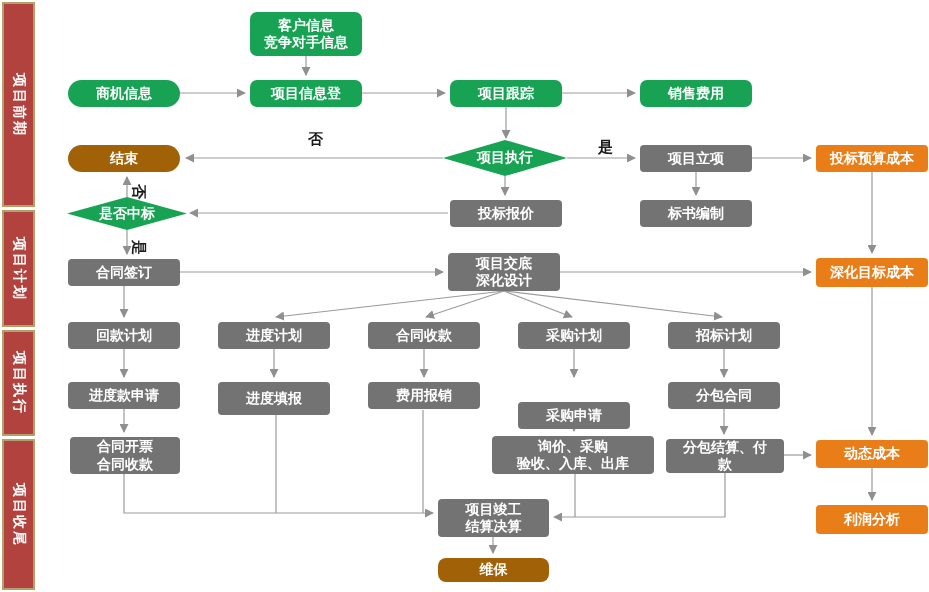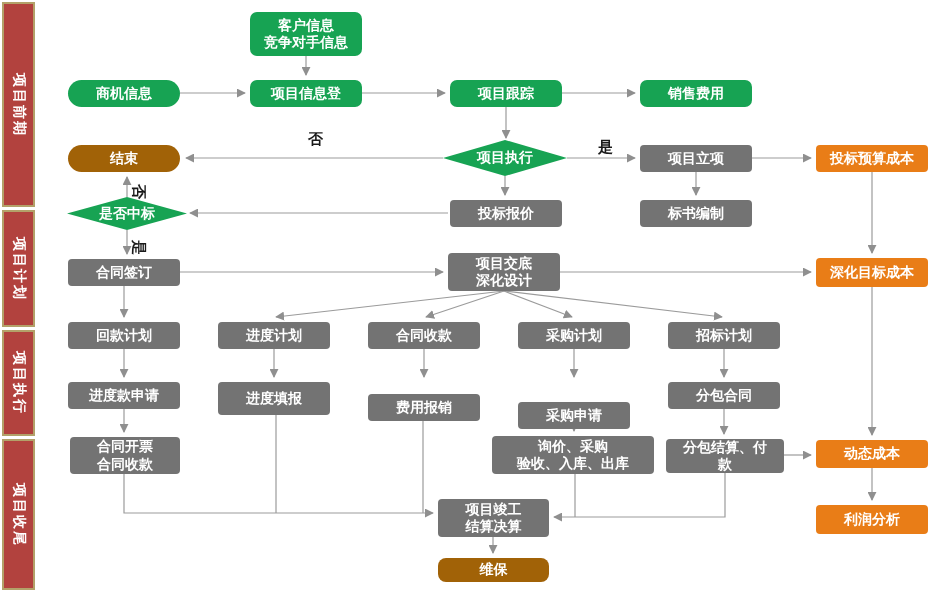--- a/index.html
+++ b/index.html
@@ -110,21 +110,21 @@
   <div class="node orange" style="left:816px;top:258px;width:112px;height:29px">深化目标成本</div>
 
   <div class="node blue" style="left:68px;top:322px;width:112px;height:27px">回款计划</div>
   <div class="node blue" style="left:218px;top:322px;width:112px;height:27px">进度计划</div>
   <div class="node blue" style="left:368px;top:322px;width:112px;height:27px">合同收款</div>
   <div class="node blue" style="left:518px;top:322px;width:112px;height:27px">采购计划</div>
   <div class="node blue" style="left:668px;top:322px;width:112px;height:27px">招标计划</div>
 
   <div class="node blue" style="left:68px;top:382px;width:112px;height:27px">进度款申请</div>
   <div class="node blue" style="left:218px;top:382px;width:112px;height:33px">进度填报</div>
-  <div class="node blue" style="left:368px;top:394px;width:112px;height:27px">费用报销</div>
+  <div class="node blue" style="left:368px;top:382px;width:112px;height:27px">费用报销</div>
   <div class="node blue" style="left:518px;top:402px;width:112px;height:27px">采购申请</div>
   <div class="node blue" style="left:668px;top:382px;width:112px;height:27px">分包合同</div>
 
   <div class="node blue" style="left:70px;top:437px;width:110px;height:37px">合同开票
 合同收款</div>
   <div class="node blue" style="left:492px;top:436px;width:162px;height:38px">询价、采购
 验收、入库、出库</div>
   <div class="node blue" style="left:666px;top:439px;width:118px;height:34px">分包结算、付
 款</div>
   <div class="node orange" style="left:816px;top:440px;width:112px;height:28px">动态成本</div>

